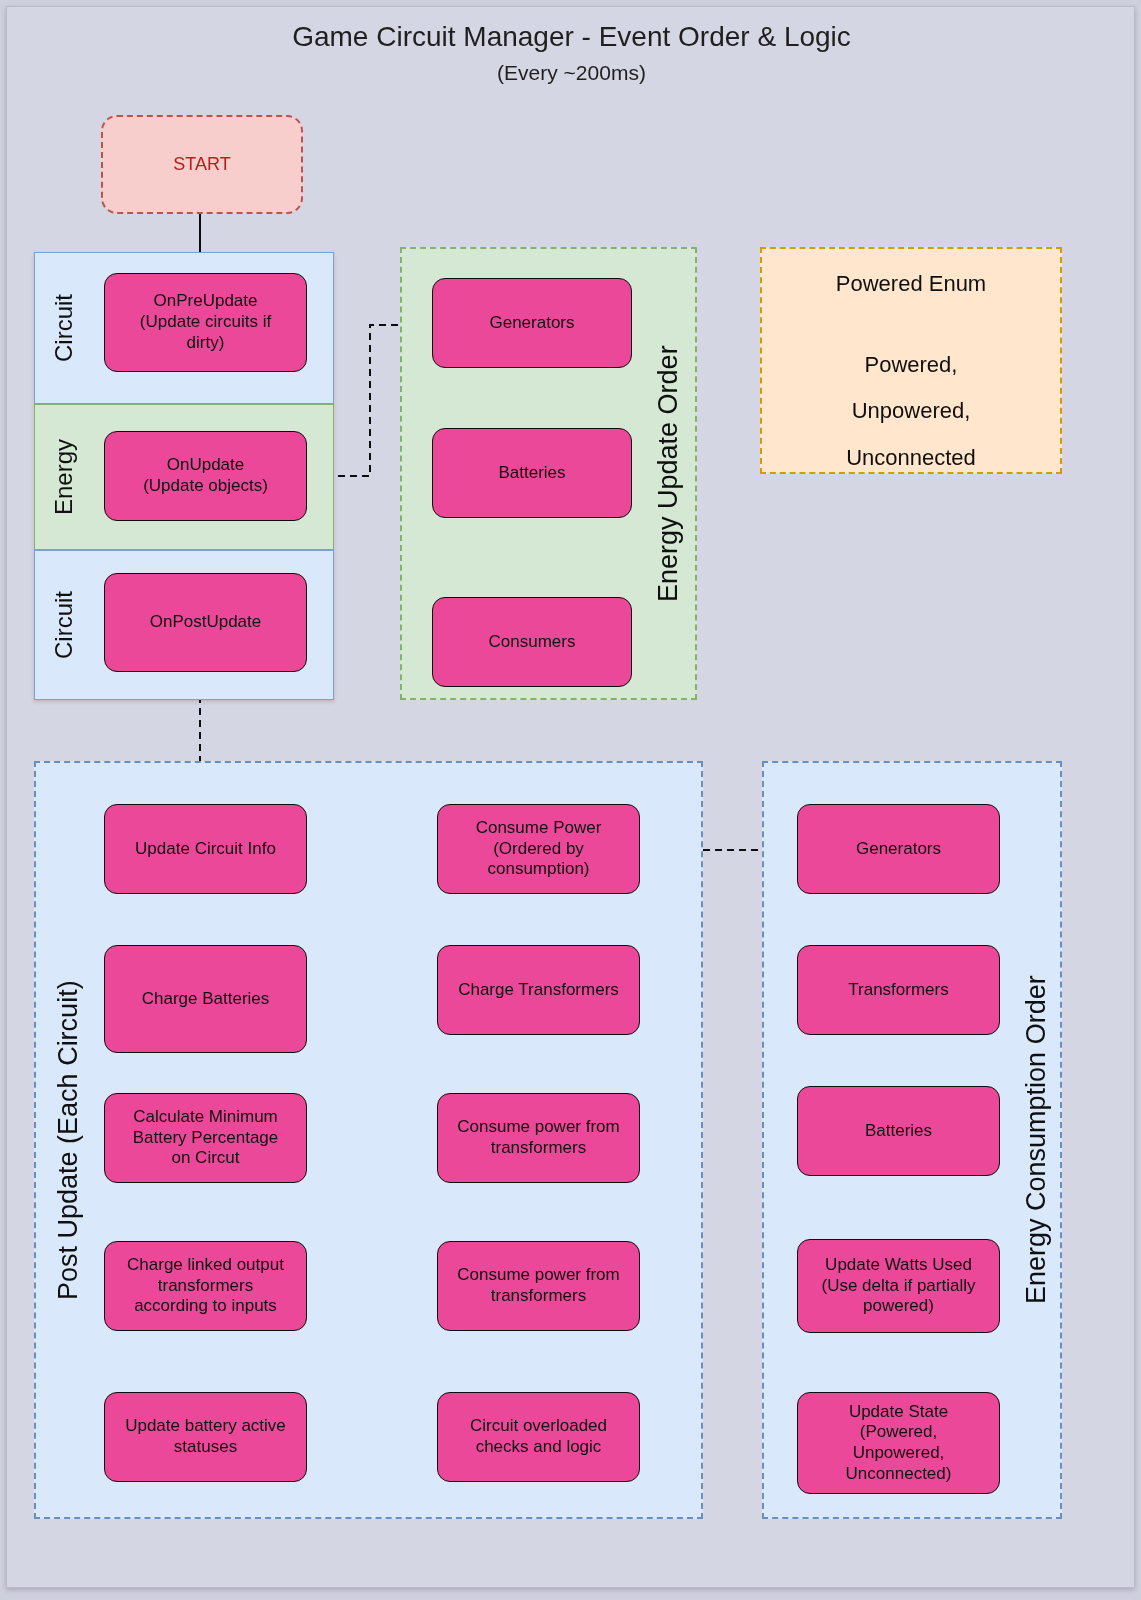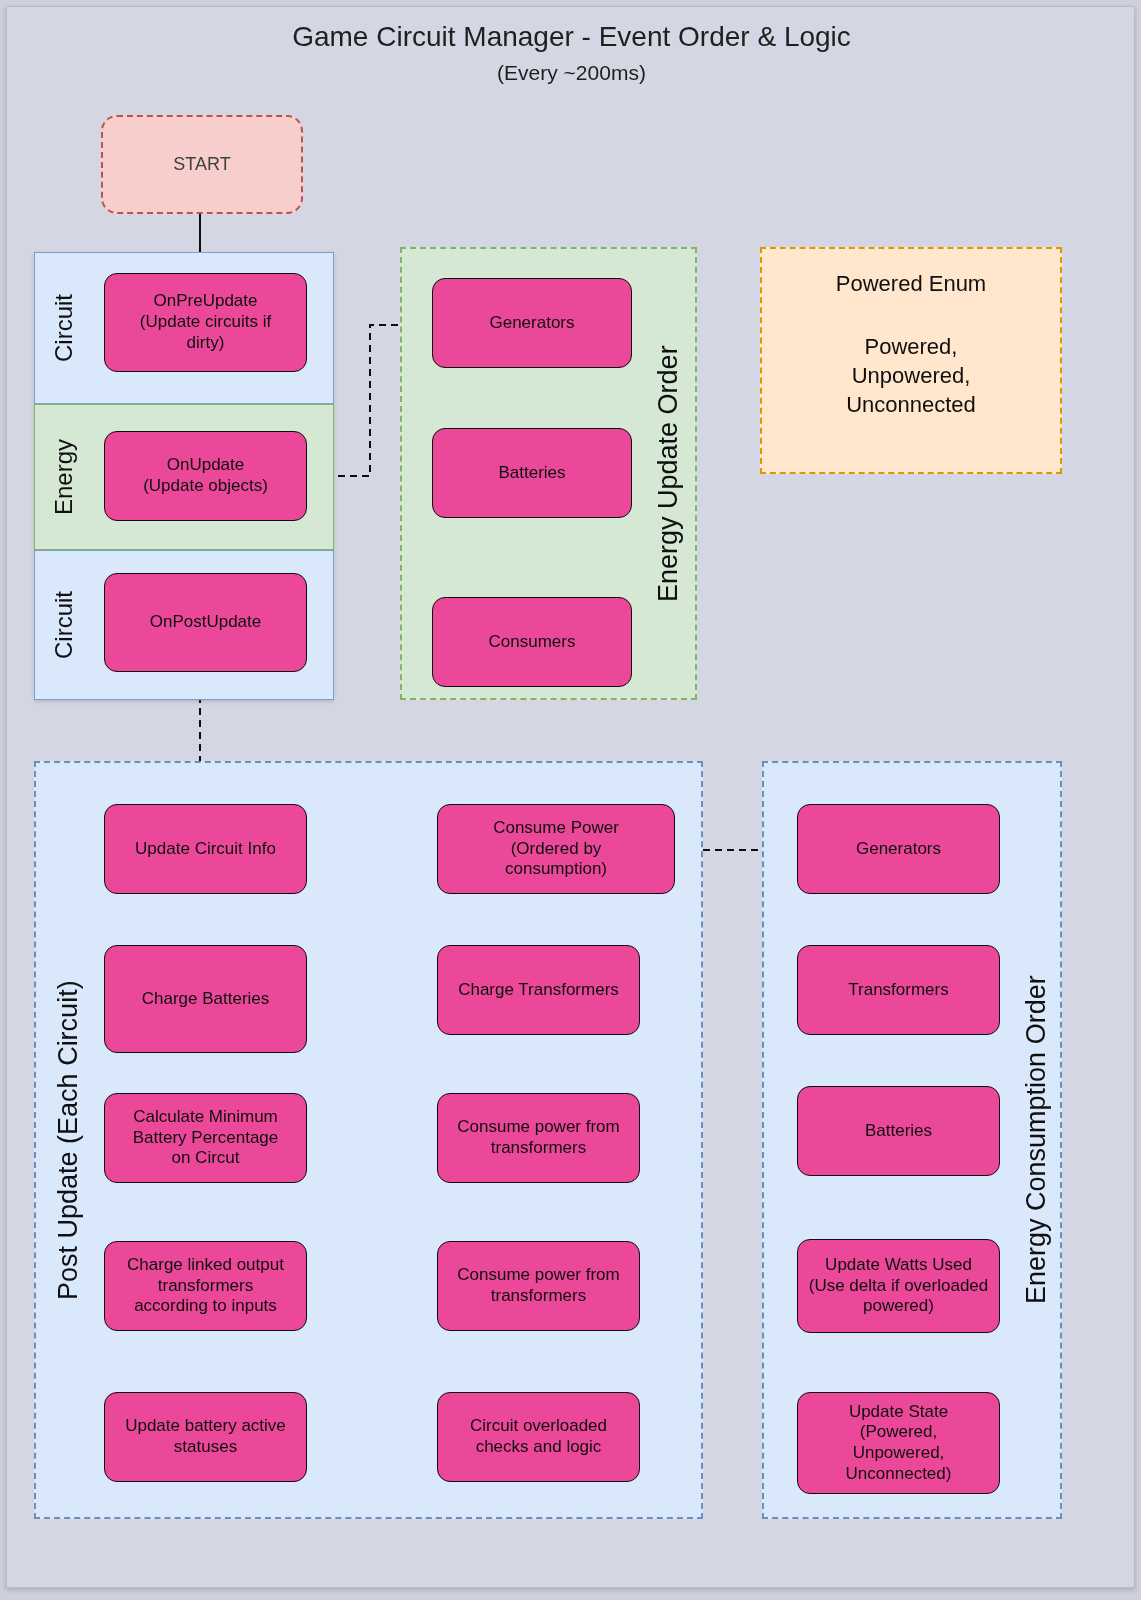--- a/index.html
+++ b/index.html
@@ -34,21 +34,21 @@
     text-align:center;font-size:17px;line-height:1.22;color:#101010;
     padding:4px 7px;
   }
   .node span{display:block;}
 
   
   .start{
     position:absolute;box-sizing:border-box;
     background:#f8cecc;border:2px dashed #b85450;border-radius:16px;
     display:flex;align-items:center;justify-content:center;
-    font-size:18px;color:#404040;
+    font-size:18px;color:#b91c1c;
   }
 
   
   .lane{position:absolute;box-sizing:border-box;}
   .lane-blue{background:#dae8fc;border:1.5px solid #7b9fd4;}
   .lane-green{background:#d5e8d4;border:1.5px solid #82b366;}
 
   .swimlane-outer{position:absolute;box-sizing:border-box;
      box-shadow:0 2px 4px rgba(0,0,0,.14);}
 
@@ -57,21 +57,21 @@
     background:#d5e8d4;border:2px dashed #82b366;
   }
   .grp-blue-dash{
     position:absolute;box-sizing:border-box;
     background:#dae8fc;border:2px dashed #6c8ebf;
   }
   .grp-orange-dash{
     position:absolute;box-sizing:border-box;
     background:#ffe6cc;border:2px dashed #d79b00;
     display:flex;flex-direction:column;align-items:center;
-    justify-content:flex-start;padding-top:20px;
+    justify-content:space-between;padding-top:20px;
     font-size:22px;color:#101010;line-height:1.32;text-align:center;
   }
   .enum-title{margin-bottom:34px;}
 
   
   .vlabel{
     position:absolute;
     writing-mode:vertical-rl;transform:rotate(180deg);
     display:flex;align-items:center;justify-content:center;
     font-size:25px;color:#101010;white-space:nowrap;
@@ -200,21 +200,21 @@
     <div class="node" style="left:68px;top:478px;width:203px;height:90px;flex-direction:column;">
       <span>Charge linked output</span>
       <span>transformers</span>
       <span>according to inputs</span>
     </div>
     <div class="node" style="left:68px;top:629px;width:203px;height:90px;flex-direction:column;align-items:center;">
       <span>Update battery active</span>
       <span>statuses</span>
     </div>
 
-    <div class="node" style="left:401px;top:41px;width:238px;height:90px;flex-direction:column;">
+    <div class="node" style="left:401px;top:41px;width:203px;height:90px;flex-direction:column;">
       <span>Consume Power</span>
       <span>(Ordered by</span>
       <span>consumption)</span>
     </div>
     <div class="node" style="left:401px;top:182px;width:203px;height:90px;flex-direction:column;text-align:right;">
       <span>Charge Transformers</span>
     </div>
     <div class="node" style="left:401px;top:330px;width:203px;height:90px;flex-direction:column;">
       <span>Consume power from</span>
       <span>transformers</span>
@@ -235,21 +235,21 @@
       <span>Generators</span>
     </div>
     <div class="node" style="left:33px;top:182px;width:203px;height:90px;flex-direction:column;">
       <span>Transformers</span>
     </div>
     <div class="node" style="left:33px;top:323px;width:203px;height:90px;flex-direction:column;">
       <span>Batteries</span>
     </div>
     <div class="node" style="left:33px;top:476px;width:203px;height:94px;flex-direction:column;">
       <span>Update Watts Used</span>
-      <span>(Use delta if overloaded</span>
+      <span>(Use delta if partially</span>
       <span>powered)</span>
     </div>
     <div class="node" style="left:33px;top:629px;width:203px;height:102px;flex-direction:column;">
       <span>Update State</span>
       <span>(Powered,</span>
       <span>Unpowered,</span>
       <span>Unconnected)</span>
     </div>
 
     <div class="vlabel vlabel-big" style="left:244px;top:0;width:56px;height:754px;">Energy Consumption Order</div>

